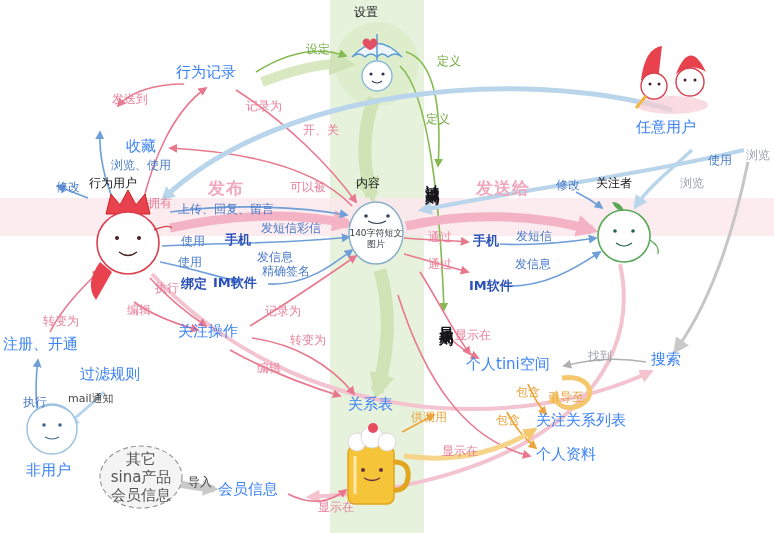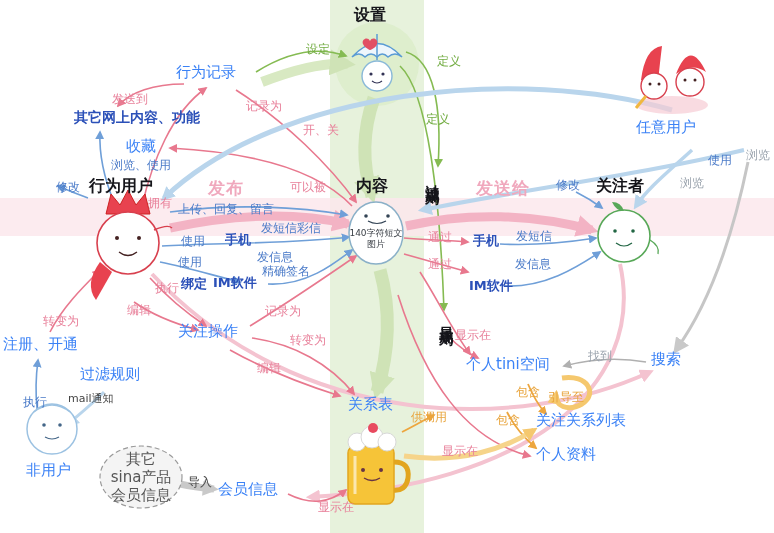--- a/index.html
+++ b/index.html
@@ -1,21 +1,21 @@
 <!DOCTYPE html>
 <html><head>
 <meta charset="utf-8">
 <style>
   *{box-sizing:border-box;margin:0;padding:0}
   body{font-family:"DejaVu Sans","Liberation Sans",sans-serif;background:#fff}
   .stage{position:relative;width:774px;height:533px;overflow:hidden;background:#fff}
   .stage svg{position:absolute;left:0;top:0;z-index:1}
   .lbl{position:absolute;white-space:nowrap;font-size:12px;line-height:1.2;z-index:2}
   .bk{font-weight:normal;color:#3b82f6;font-size:15px}
-  .bk16{font-weight:bold;color:#15151a;font-size:16px}
+  .bk16{font-weight:normal;color:#15151a;font-size:12px}
   .pk{color:#e8809a}
   .bigpk{color:#f0a8bd;font-weight:bold;font-size:17px;letter-spacing:1px}
   .bl{color:#4a7ac8}
   .bbl{color:#2b50b8;font-weight:bold;font-size:13px}
   .gn{color:#72ac42}
   .or{color:#e8a43c}
   .gy{color:#9aa3ad}
   .dk{color:#444}
   .sm{font-size:11px}
   .tiny{font-size:9px;color:#3a3f46}
@@ -215,21 +215,20 @@
     <line x1="355" y1="456" x2="355" y2="494" stroke="#fff" stroke-width="3" opacity="0.6"></line>
   </g>
 </svg>
 
 <div class="lbl bk16" style="left:354px;top:5px">设置</div>
 <div class="lbl gn" style="left:306px;top:42px">设定</div>
 <div class="lbl gn" style="left:437px;top:54px">定义</div>
 <div class="lbl gn" style="left:426px;top:112px">定义</div>
 <div class="lbl bk" style="left:176px;top:63px">行为记录</div>
 <div class="lbl pk" style="left:112px;top:92px">发送到</div>
-<div class="lbl bbl" style="left:74px;top:109px;font-size:14px">其它网上内容、功能</div>
 <div class="lbl pk" style="left:246px;top:99px">记录为</div>
 <div class="lbl pk" style="left:303px;top:123px">开、关</div>
 <div class="lbl bk" style="left:126px;top:137px">收藏</div>
 <div class="lbl bl" style="left:111px;top:158px">浏览、使用</div>
 <div class="lbl bl" style="left:56px;top:180px">修改</div>
 <div class="lbl bk16" style="left:89px;top:176px">行为用户</div>
 <div class="lbl bigpk" style="left:208px;top:178px">发布</div>
 <div class="lbl pk" style="left:290px;top:180px">可以被</div>
 <div class="lbl bk16" style="left:356px;top:176px">内容</div>
 <div class="lbl vert" style="left:424px;top:174px;height:66px">过滤规则</div>

